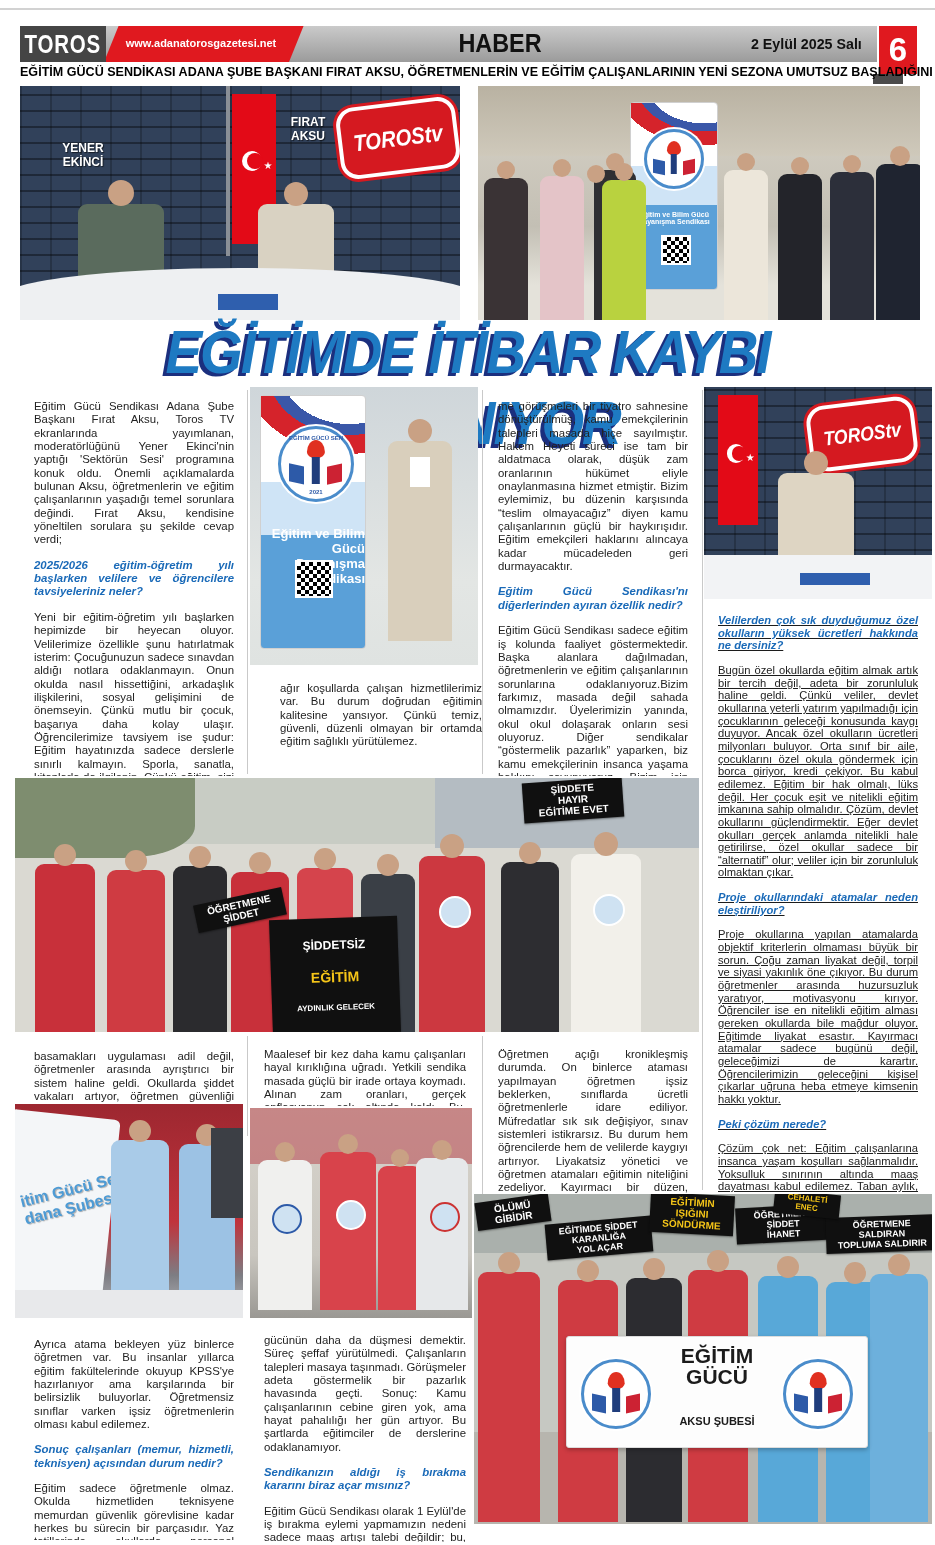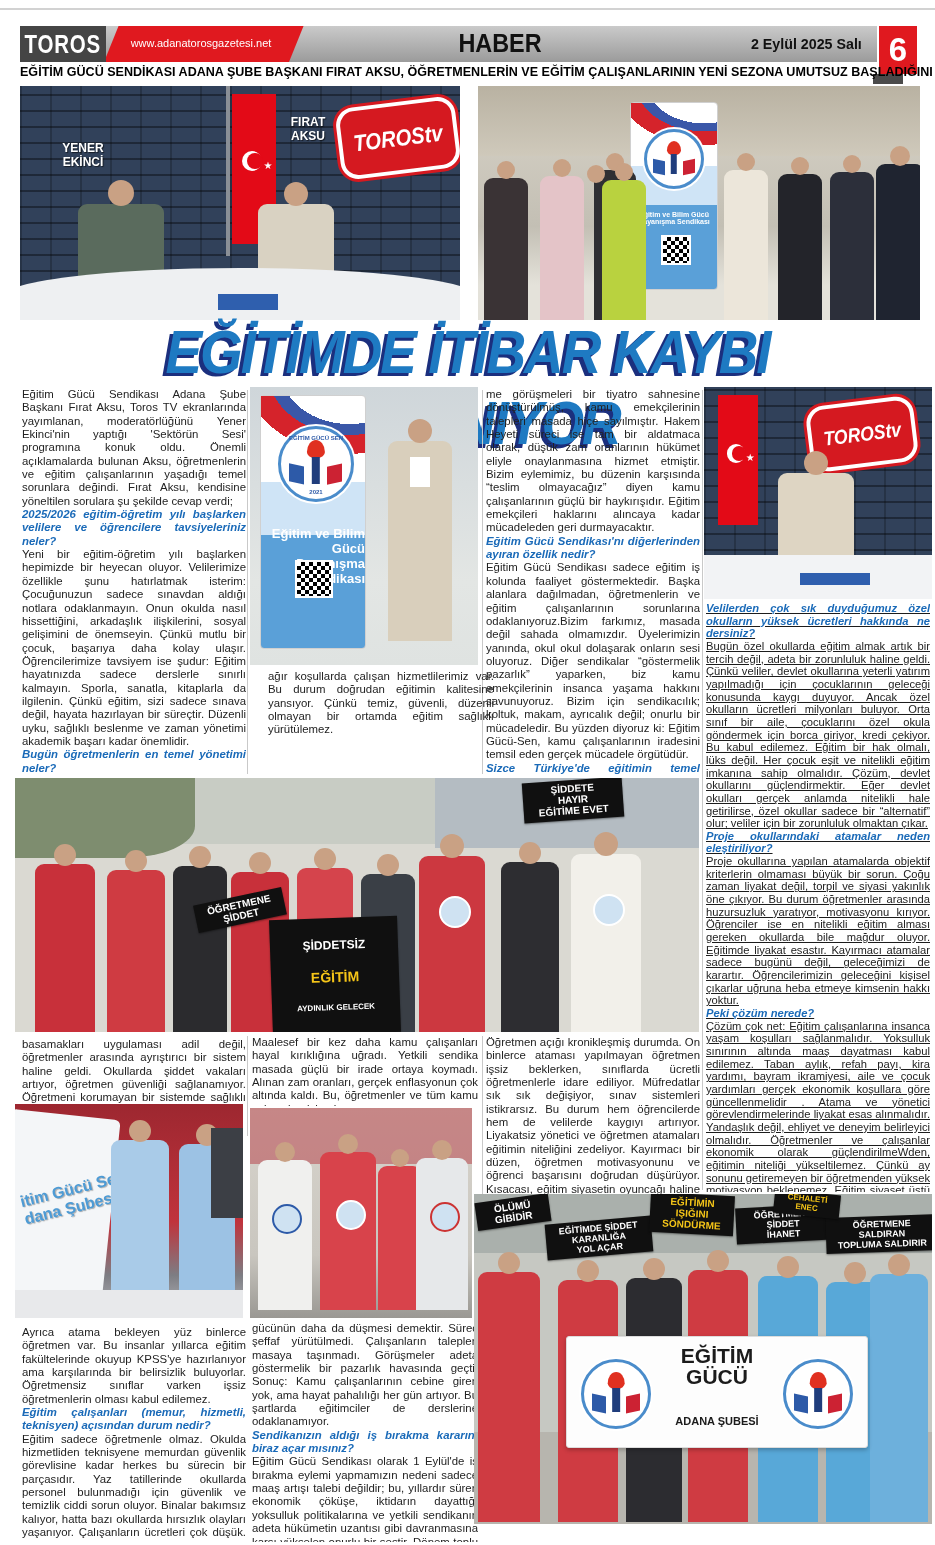--- a/index.html
+++ b/index.html
@@ -9,39 +9,39 @@
 
   
   .band{position:absolute;left:20px;top:26px;width:857px;height:36px;
         background:linear-gradient(#cacaca,#9b9b9b);}
   .brand{position:absolute;left:0;top:0;width:86px;height:36px;background:#454545;
          display:flex;align-items:center;justify-content:center;}
   .brand span{color:#fff;font-weight:bold;font-size:25px;letter-spacing:1px;transform:scaleX(.82);}
   .slant{position:absolute;left:84px;top:0;width:185px;height:36px;background:#e0191f;
          transform:skewX(-22deg);transform-origin:bottom left;}
   .site{position:absolute;left:96px;top:11px;width:170px;text-align:center;color:#fff;
-        font-size:11px;font-weight:normal;}
+        font-size:11px;font-weight:bold;}
   .section{position:absolute;left:380px;top:2px;width:200px;text-align:center;color:#111;
            font-weight:bold;font-size:26px;transform:scaleX(.9);}
   .date{position:absolute;right:12px;top:9px;color:#111;font-size:15px;font-weight:bold;transform:scaleX(.95);}
   .pagenum{position:absolute;left:879px;top:26px;width:38px;height:48px;background:#e0191f;
            display:flex;align-items:center;justify-content:center;color:#fff;font-weight:bold;font-size:33px;}
   .pagenotch{position:absolute;left:873px;top:74px;width:30px;height:10px;background:#4a4a4a;}
 
   .kicker{position:absolute;left:20px;top:64px;width:910px;font-weight:bold;font-size:13.5px;
           transform:scaleX(.93);transform-origin:left;white-space:nowrap;color:#000;}
 
   
   .headline{position:absolute;left:10px;top:322px;width:915px;text-align:center;
             font-size:56px;font-weight:bold;font-style:italic;letter-spacing:-2px;
             color:#1e7ac2;text-shadow:-4px 3px 0 #1b2f7e;transform:scale(.98,1.1);transform-origin:center;}
 
   
   .col{position:absolute;overflow:hidden;font-size:11.4px;line-height:1.17;text-align:justify;}
-  .col p{margin:0;}
+  .col p{margin:12px;}
   .para{color:#222;}
   .question{color:#1a6ab8;font-weight:bold;font-style:italic;}
   .vline{position:absolute;width:1px;background:#c9c9c9;}
 
   
   .photo{position:absolute;overflow:hidden;}
   .ph-el{position:absolute;}
 
   
   .p{position:absolute;border-radius:9px 9px 0 0;background:var(--c,#555);}
@@ -292,21 +292,21 @@
     <div class="p" style="--c:#d8434b;--hw:20px;left:70px;top:44px;width:56px;height:158px;"></div>
     <div class="p" style="--c:#d8434b;--hw:18px;left:128px;top:58px;width:44px;height:144px;"></div>
     <div class="p" style="--c:#e6e8ea;--hw:20px;left:166px;top:50px;width:52px;height:152px;"></div>
     <div class="ph-el" style="left:22px;top:96px;width:26px;height:26px;border-radius:50%;background:#cfe2f2;border:2px solid #2d5aa8;"></div>
     <div class="ph-el" style="left:86px;top:92px;width:26px;height:26px;border-radius:50%;background:#cfe2f2;border:2px solid #fff;"></div>
     <div class="ph-el" style="left:180px;top:94px;width:26px;height:26px;border-radius:50%;background:#cfe2f2;border:2px solid #c33;"></div>
   </div>
 
   <div class="col" style="left:22px;top:1326px;width:224px;height:214px;">
       <p class="para">Ayrıca atama bekleyen yüz binlerce öğretmen var. Bu insanlar yıllarca eğitim fakültelerinde okuyup KPSS'ye hazırlanıyor ama karşılarında bir belirsizlik buluyorlar. Öğretmensiz sınıflar varken işsiz öğretmenlerin olması kabul edilemez.</p>
-      <p class="question">Eğitim çalışanları (memur, hizmetli, teknisyen) açısından durum nedir?</p>
+      <p class="question">Sonuç çalışanları (memur, hizmetli, teknisyen) açısından durum nedir?</p>
       <p class="para">Eğitim sadece öğretmenle olmaz. Okulda hizmetliden teknisyene memurdan güvenlik görevlisine kadar herkes bu sürecin bir parçasıdır. Yaz tatillerinde okullarda personel bulunmadığı için güvenlik ve temizlik ciddi sorun oluyor. Binalar bakımsız kalıyor, hatta bazı okullarda hırsızlık olayları yaşanıyor. Çalışanların ücretleri çok düşük. Asgari ücret düzeyinde ya da biraz üzerinde maaş alan,</p>
     </div>
   <div class="col" style="left:252px;top:1322px;width:226px;height:220px;">
       <p class="para">gücünün daha da düşmesi demektir. Süreç şeffaf yürütülmedi. Çalışanların talepleri masaya taşınmadı. Görüşmeler adeta göstermelik bir pazarlık havasında geçti. Sonuç: Kamu çalışanlarının cebine giren yok, ama hayat pahalılığı her gün artıyor. Bu şartlarda eğitimciler de derslerine odaklanamıyor.</p>
       <p class="question">Sendikanızın aldığı iş bırakma kararını biraz açar mısınız?</p>
       <p class="para">Eğitim Gücü Sendikası olarak 1 Eylül'de iş bırakma eylemi yapmamızın nedeni sadece maaş artışı talebi değildir; bu, yıllardır süren ekonomik çöküşe, iktidarın dayattığı yoksulluk politikalarına ve yetkili sendikanın adeta hükümetin uzantısı gibi davranmasına karşı yükselen onurlu bir sestir. Dönem toplu sözleş-</p>
     </div>
 
   <div class="photo" style="left:474px;top:1194px;width:458px;height:330px;background:linear-gradient(#aab0ac 0 18%,#c6c8c2 18% 72%,#b7b5ae 72% 100%);">
     <div class="placard" style="left:2px;top:4px;width:66px;font-size:10px;transform:rotate(-8deg);">ÖLÜMÜ
@@ -340,17 +340,17 @@
         <div class="bookR"></div>
       </div>
       <div class="emblem" style="right:14px;top:22px;width:64px;height:64px;">
         <div class="flame"></div>
         <div class="stem"></div>
         <div class="bookL"></div>
         <div class="bookR"></div>
       </div>
       <div class="bb-t1" style="top:8px;font-size:21px;line-height:1.0;white-space:pre-line;">EĞİTİM
 GÜCÜ</div>
-      <div class="bb-t3" style="top:78px;font-size:11px;">ADANA ŞUBESİ</div>
+      <div class="bb-t3" style="top:78px;font-size:11px;">AKSU ŞUBESİ</div>
     </div>
   </div>
 
 </div>
 
 </body></html>

